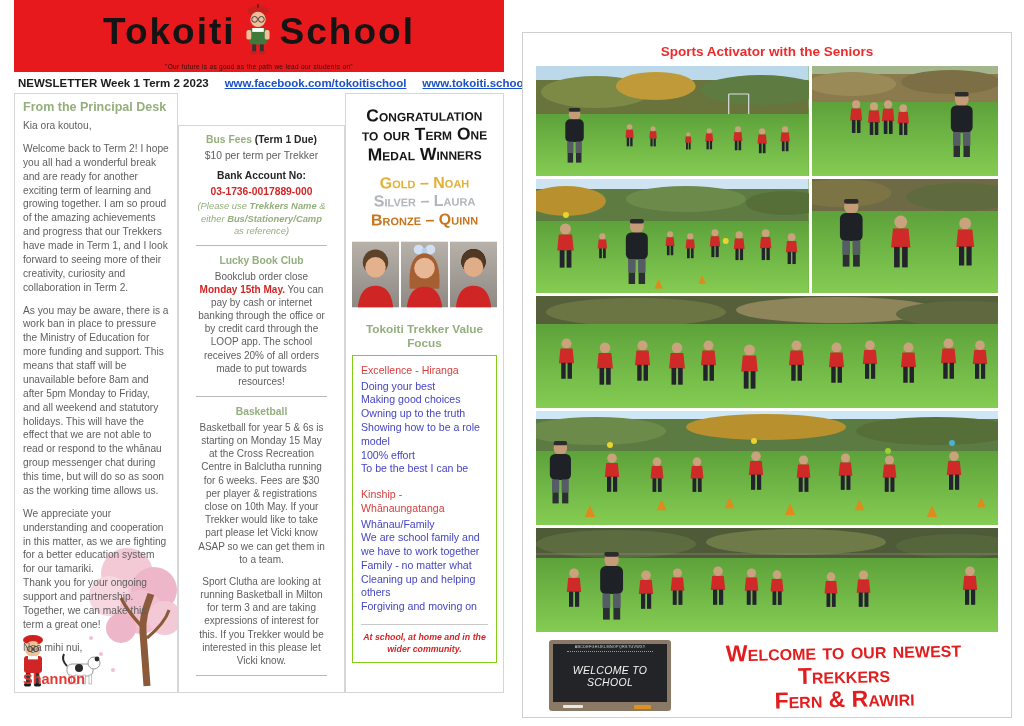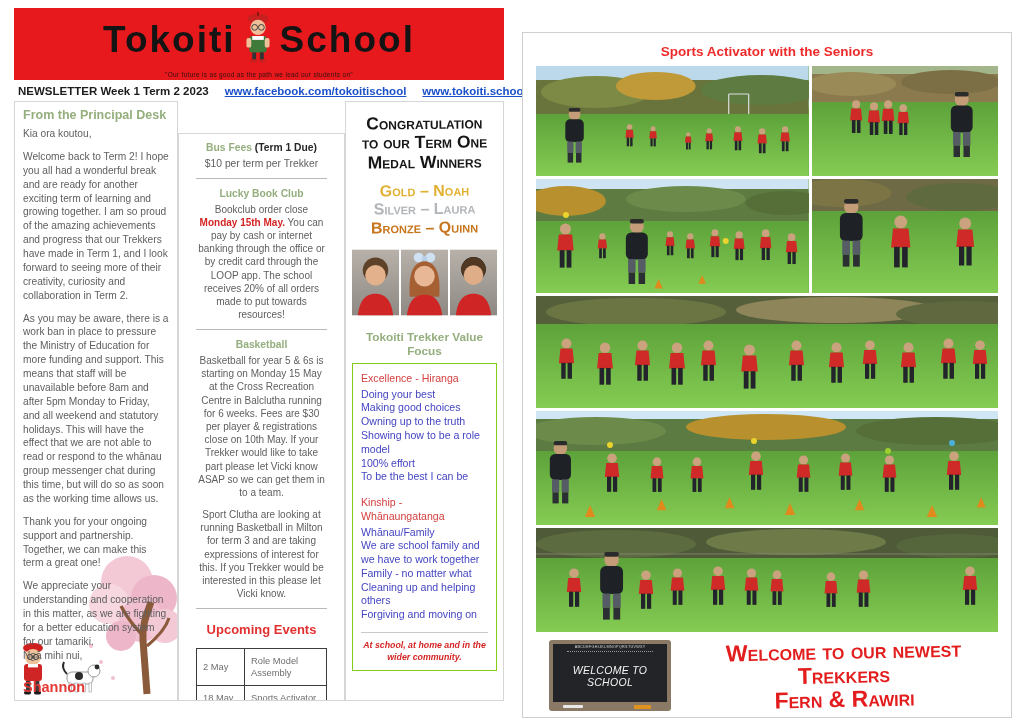--- a/index.html
+++ b/index.html
@@ -1,21 +1,21 @@
 <!DOCTYPE html>
 <html><head>
 <meta charset="utf-8">
 <style>
   * { margin:0; padding:0; box-sizing:border-box; }
   html,body { width:1024px; height:726px; background:#ffffff; overflow:hidden;
               font-family:"Liberation Sans", sans-serif; }
   body { position:relative; }
 
   
-  .page-left { position:absolute; left:14px; top:8px; width:490px; height:694px; }
+  .page-left { position:absolute; left:14px; top:0; width:490px; height:694px; }
 
   .banner { height:72px; background:#e8191d; display:flex; flex-direction:column;
             align-items:center; justify-content:center; }
   .school-name { display:flex; align-items:center; gap:2px; font-size:37px;
                  font-weight:bold; color:#141414; letter-spacing:2px; line-height:1; }
   .tagline { font-size:6.5px; color:#33100f; margin-top:2px; letter-spacing:.3px; }
 
   .news-line { display:flex; align-items:baseline; gap:16px; padding:5px 4px 3px 4px;
                font-size:11.5px; font-weight:bold; color:#1c1c1c; white-space:nowrap; }
   .news-line a { color:#1b50c8; text-decoration:underline; font-weight:bold; }
@@ -162,22 +162,22 @@
     <a href="#">www.tokoiti.school.nz</a>
   </div>
 
   <div class="cols">
 
     <div class="col col1">
       <div class="principal-heading">From the Principal Desk</div>
       <p class="bodytext">Kia ora koutou,</p>
       <p class="bodytext">Welcome back to Term 2! I hope you all had a wonderful break and are ready for another exciting term of learning and growing together. I am so proud of the amazing achievements and progress that our Trekkers have made in Term 1, and I look forward to seeing more of their creativity, curiosity and collaboration in Term 2.</p>
       <p class="bodytext">As you may be aware, there is a work ban in place to pressure the Ministry of Education for more funding and support. This means that staff will be unavailable before 8am and after 5pm Monday to Friday, and all weekend and statutory holidays. This will have the effect that we are not able to read or respond to the whānau group messenger chat during this time, but will do so as soon as the working time allows us.</p>
+      <p class="bodytext" style="margin-bottom:0">We appreciate your understanding and cooperation in this matter, as we are fighting for a better education system for our tamariki.</p>
       <p class="bodytext">Thank you for your ongoing support and partnership. Together, we can make this term a great one!</p>
-      <p class="bodytext" style="margin-bottom:0">We appreciate your understanding and cooperation in this matter, as we are fighting for a better education system for our tamariki.</p>
       <p class="bodytext">Ngā mihi nui,</p>
       <div class="signature">Shannon</div>
 
       <div class="tree-art">
         <svg width="168" height="152" viewBox="0 0 168 152">
           <circle cx="118" cy="38" r="26" fill="#f3c9d6"></circle>
           <circle cx="145" cy="54" r="23" fill="#edb7c9"></circle>
           <circle cx="100" cy="60" r="20" fill="#f7d8e1"></circle>
           <circle cx="132" cy="76" r="22" fill="#f0bfd0"></circle>
           <circle cx="156" cy="82" r="17" fill="#f3c9d6"></circle>
@@ -214,20 +214,25 @@
             <rect x="25" y="147" width="7" height="3.4" rx="1.6" fill="#1d1d1d"></rect>
           </g>
         </svg>
       </div>
     </div>
 
     <div class="col col2">
       <div class="sec">
         <div class="line"><span class="green-b">Bus Fees</span><span class="black-b"> (Term 1 Due)</span></div>
         <div class="line">$10 per term per Trekker</div>
+      </div>
+      <div class="sec">
+        <div class="line black-b">Bank Account No:</div>
+        <div class="line bank-number">03-1736-0017889-000</div>
+        <div class="bank-note"><span>(Please use </span><b>Trekkers Name</b><span> &amp; either </span><b>Bus/Stationery/Camp</b><span> as reference)</span></div>
       </div>
       <hr class="divider">
       <div class="sec">
         <div class="line green-b">Lucky Book Club</div>
         <div><span>Bookclub order close </span><span class="red-inline">Monday 15th May.</span><span>  You can pay by cash or internet banking through the office or by credit card through the LOOP app.  The school receives 20% of all orders made to put towards resources!</span></div>
       </div>
       <hr class="divider">
       <div class="sec">
         <div class="line green-b">Basketball</div>
         <div style="margin-bottom:9px">Basketball for year 5 &amp; 6s is starting on Monday 15 May at the Cross Recreation Centre in Balclutha running for 6 weeks. Fees are $30 per player &amp; registrations close on 10th May.  If your Trekker would like to take part please let Vicki know ASAP so we can get them in to a team.</div>

